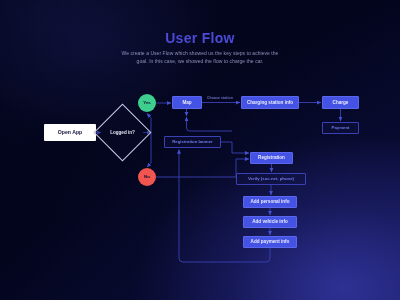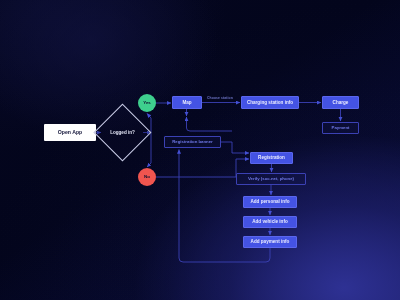--- a/index.html
+++ b/index.html
@@ -138,20 +138,24 @@
     letter-spacing: 0.1px;
   }
 </style>
 </head>
 <body>
 
 <div id="stage">
 
   <div id="glowtop"></div>
 
+  <div id="header">
+    <div id="title">User Flow</div>
+    <div id="subtitle">We create a User Flow which showed us the key steps to achieve the goal. In this case, we showed the flow to charge the car.</div>
+  </div>
 
   <svg id="wires" viewBox="0 0 400 300" xmlns="http://www.w3.org/2000/svg">
     <defs>
       <marker id="ah" markerWidth="5" markerHeight="5" refX="4.2" refY="2" orient="auto" markerUnits="userSpaceOnUse">
         <path d="M0,0 L4.4,2 L0,4 z" fill="#4450d4"></path>
       </marker>
     </defs>
     <g stroke="#3b41b4" stroke-width="0.9" fill="none" marker-end="url(#ah)">
 
       <path d="M96,132.5 L101,132.5"></path>

